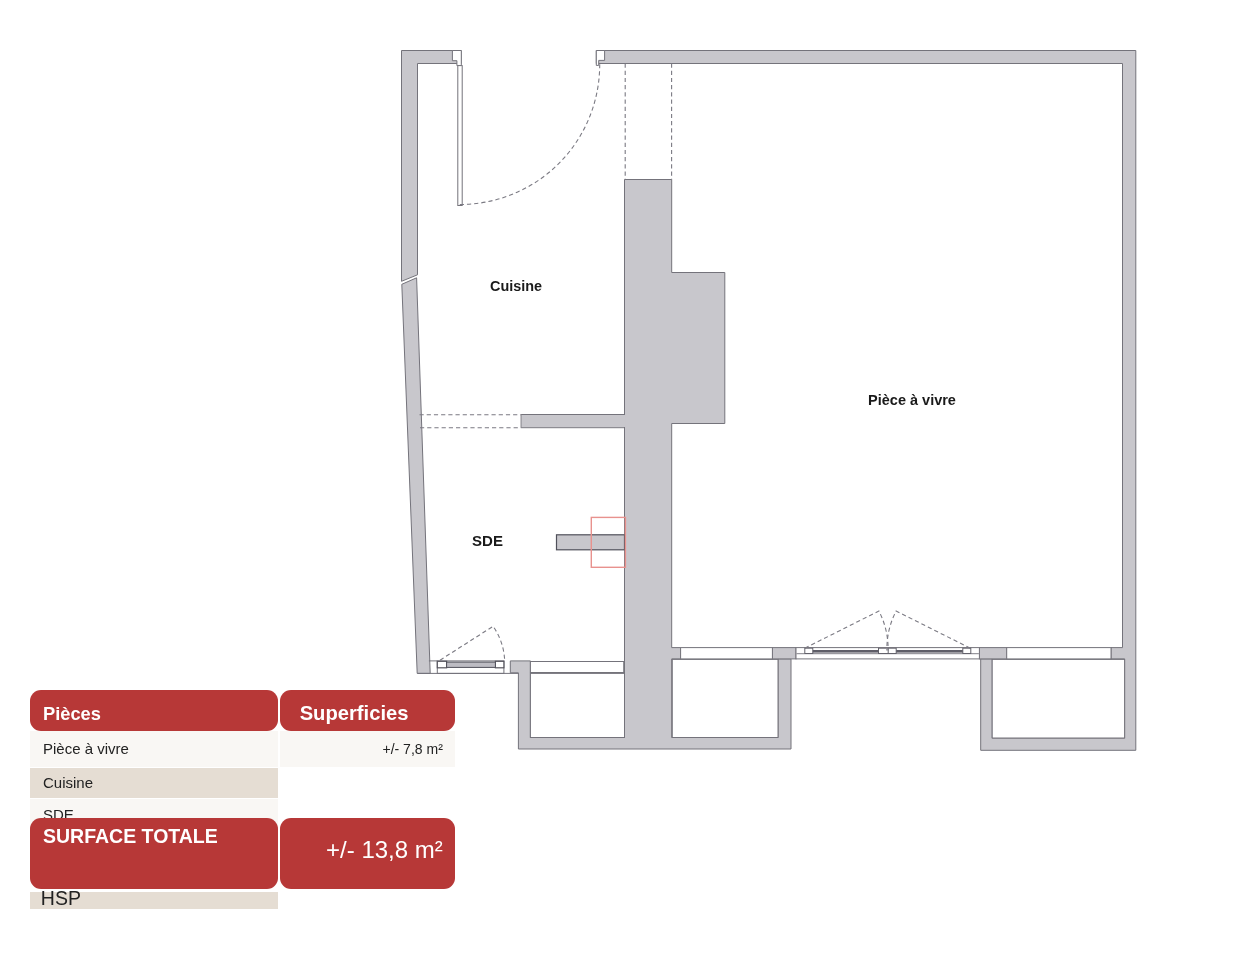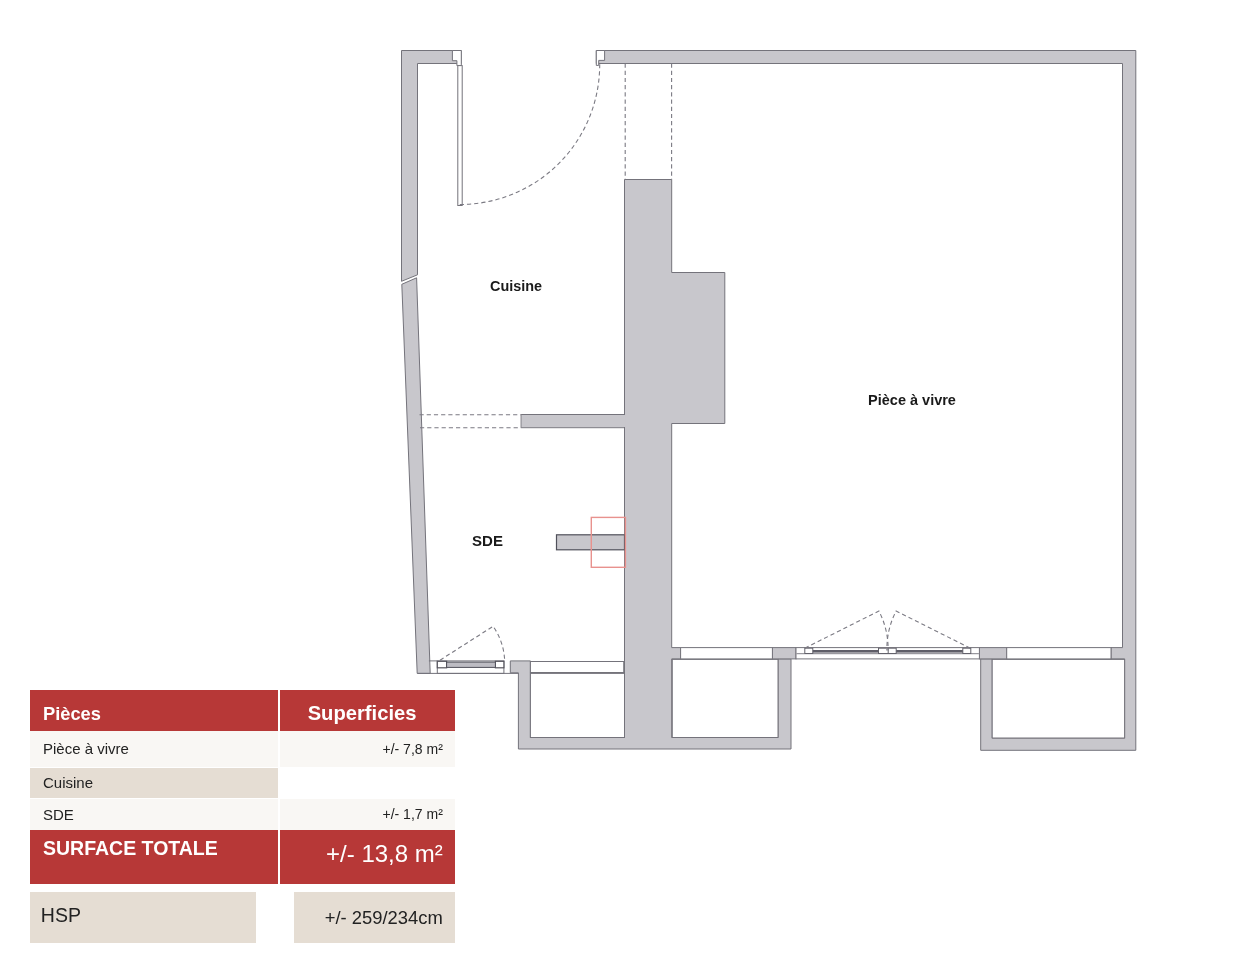--- a/index.html
+++ b/index.html
@@ -1,21 +1,21 @@
 <!DOCTYPE html>
 <html><head>
 <meta charset="utf-8">
 <style>
   html,body{margin:0;padding:0;background:#ffffff;width:1240px;height:957px;overflow:hidden;}
   body{font-family:"Liberation Sans", sans-serif;position:relative;}
   .tbl{position:absolute;left:30px;top:690px;width:425px;}
   .trow{position:absolute;left:0;display:flex;width:425.3px;}
   .c1{width:247.7px;box-sizing:border-box;}
   .c2{width:175.7px;margin-left:2px;box-sizing:border-box;}
-  .red{background:#b73837;color:#ffffff;}
+  .red{background:#b73837;color:#ffffff;border-radius:11px;}
   .lt{background:#f9f7f4;color:#222222;}
   .bg{background:#e5ddd3;color:#222222;}
   .lbl{display:flex;align-items:center;padding-left:13px;}
   .val{display:flex;align-items:center;justify-content:flex-end;padding-right:12.5px;}
 </style>
 </head>
 <body>
 
 <svg width="1240" height="957" viewBox="0 0 1240 957" style="position:absolute;left:0;top:0;">
   <g fill="#c8c7cc" stroke="#74737b" stroke-width="1">
@@ -116,45 +116,43 @@
     <text x="912" y="404.5" font-size="14.5px">Pièce à vivre</text>
   </g>
 </svg>
 
 <div class="tbl">
 
   <div class="trow" style="top:0;height:41px;font-weight:bold;">
     <div class="c1 red lbl" style="font-size:18.3px;">
         <span style="position:relative;top:3px;">Pièces</span>
       </div>
-      <div class="c2 red lbl" style="padding-left:28px;font-size:20.2px;">
+      <div class="c2 red lbl" style="padding-left:20px;font-size:20.2px;">
         <span style="position:relative;top:3px;">Superficies</span>
       </div>
   </div>
 
   <div class="trow" style="top:41px;height:35.5px;">
     <div class="c1 lt lbl" style="font-size:15px;">Pièce à vivre</div>
       <div class="c2 lt val" style="font-size:14px;">+/- 7,8 m²</div>
   </div>
 
   <div class="trow" style="top:76.5px;height:31px;">
     <div class="c1 bg lbl" style="font-size:15px;border-top:1.5px solid #fff;">Cuisine</div>
   </div>
 
   <div class="trow" style="top:107.5px;height:32.5px;">
     <div class="c1 lt lbl" style="font-size:15px;border-top:1.5px solid #fff;">SDE</div>
-      <div class="c2 lt val" style="font-size:14px;border-top:1.5px solid #fff;">+/- 1,7 m²</div>
   </div>
 
-  <div class="trow" style="top:140px;height:54px;">
+  <div class="trow" style="top:128px;height:71px;">
     <div class="c1 red lbl" style="font-size:19.5px;font-weight:bold;align-items:flex-start;padding-top:6.5px;">SURFACE TOTALE</div>
       <div class="c2 red val" style="font-size:24px;">
         <span style="position:relative;top:-3.5px;">+/- 13,8 m²</span>
       </div>
   </div>
 
-  <div class="trow" style="top:202px;height:51px;gap:36px;">
+  <div class="trow" style="top:202px;height:17px;gap:36px;">
     <div class="c1 bg lbl" style="font-size:19.5px;padding-left:10.8px;">
         <span style="position:relative;top:-2.5px;">HSP</span>
       </div>
-      <div class="c2 bg val" style="font-size:18.4px;">+/- 259/234cm</div>
   </div>
 </div>
 
 </body></html>

